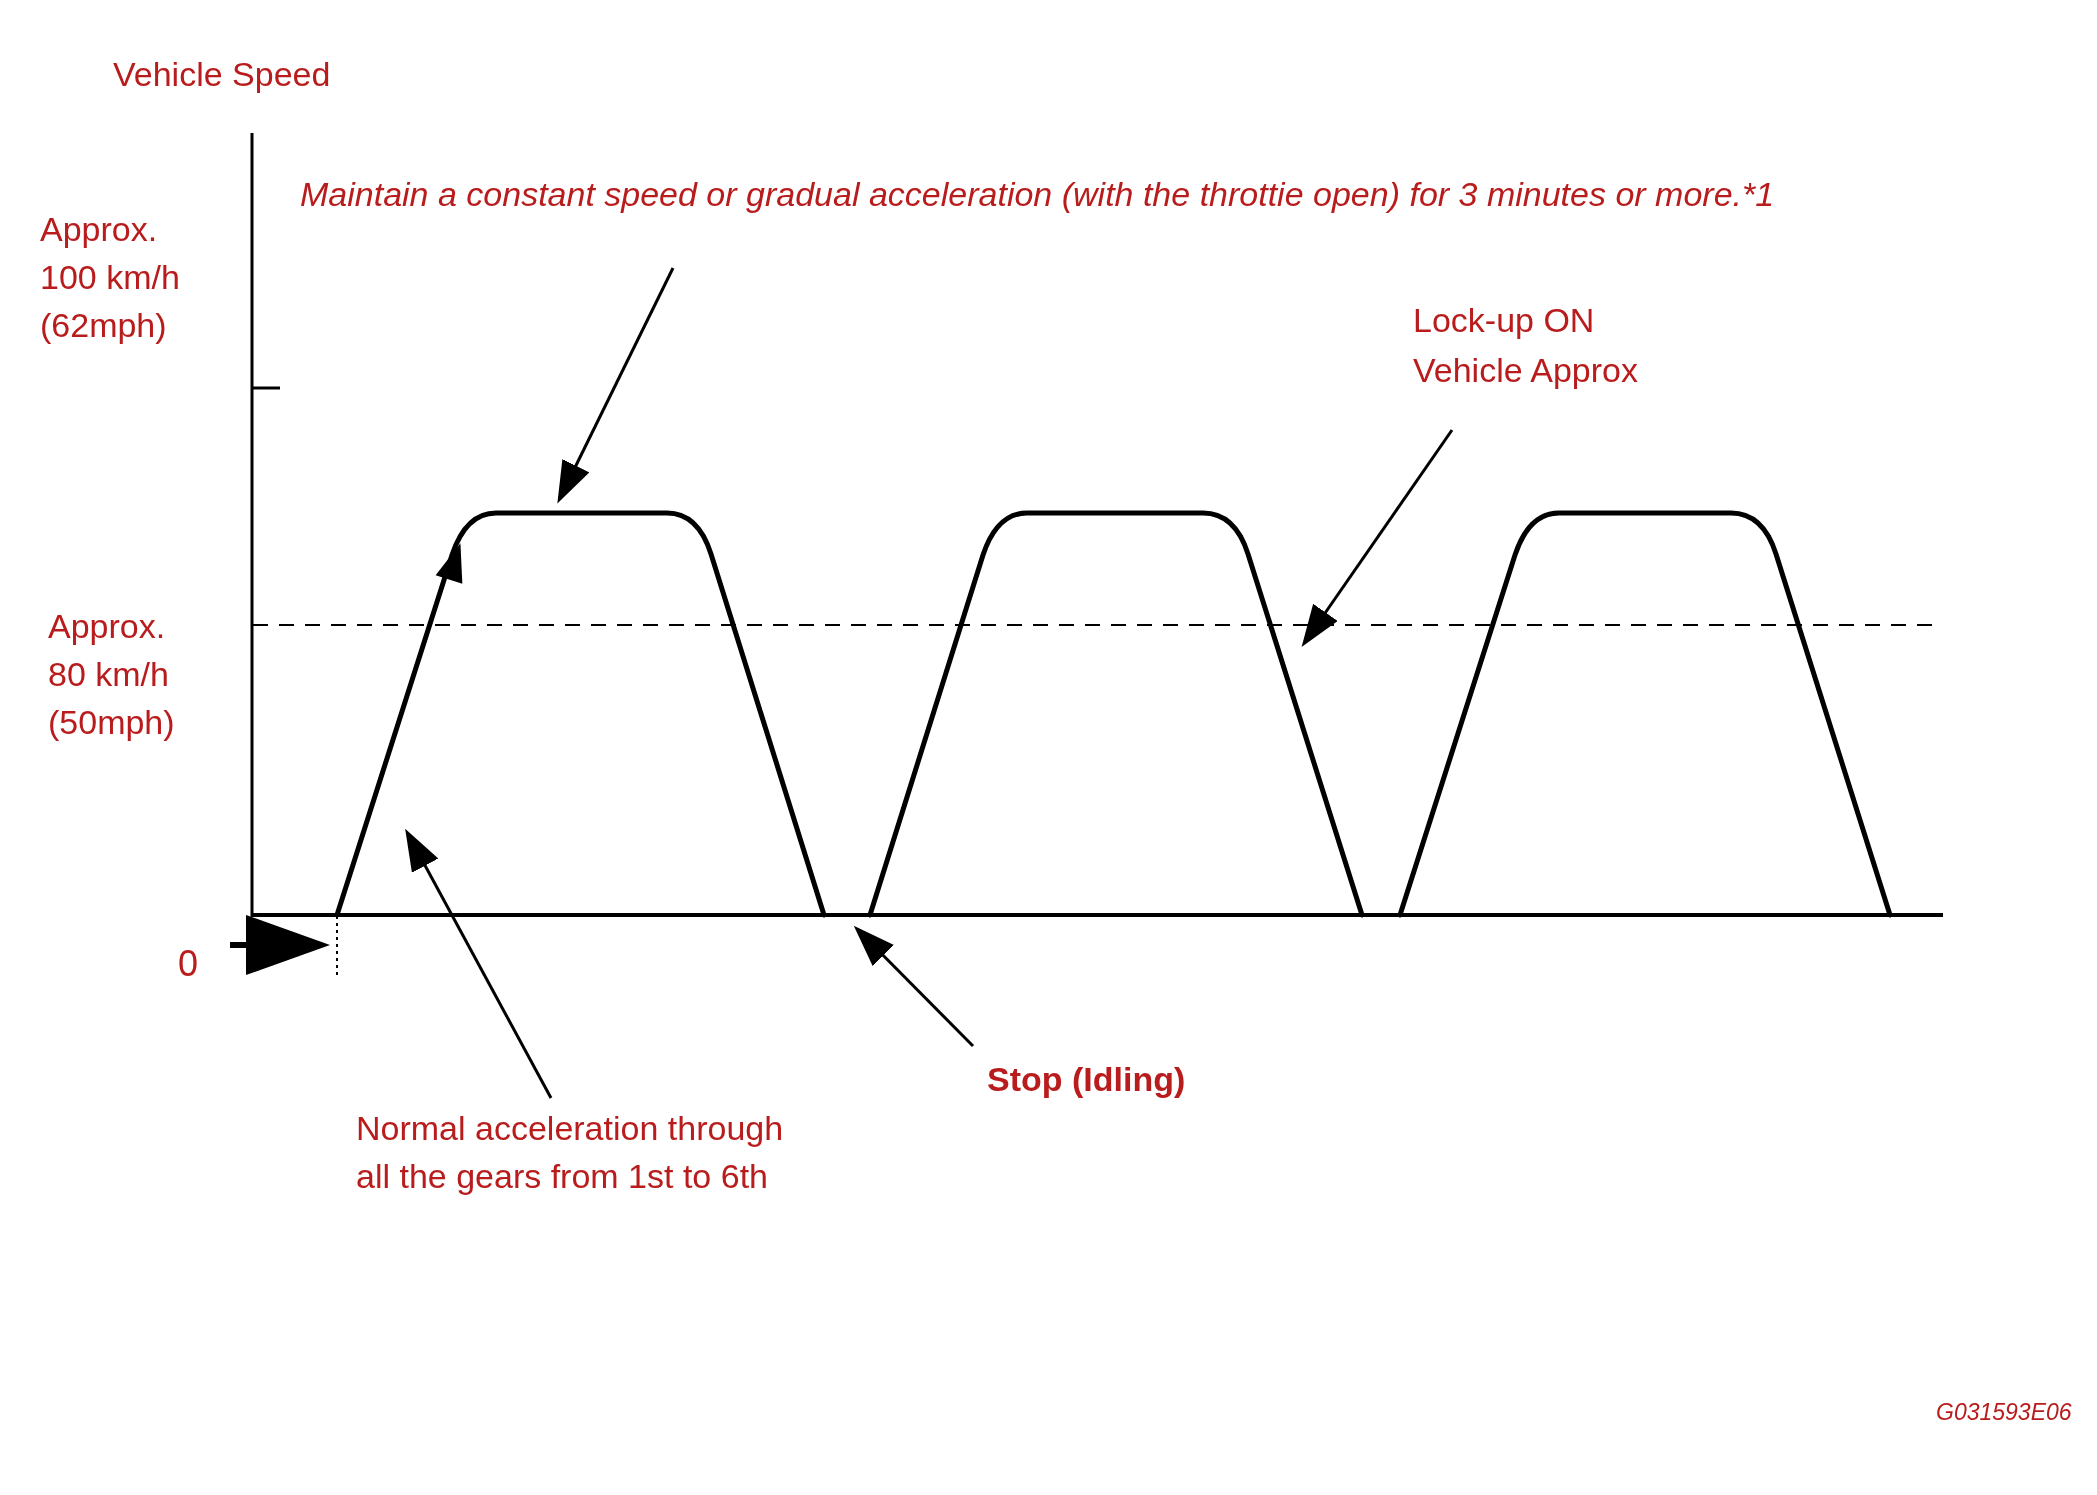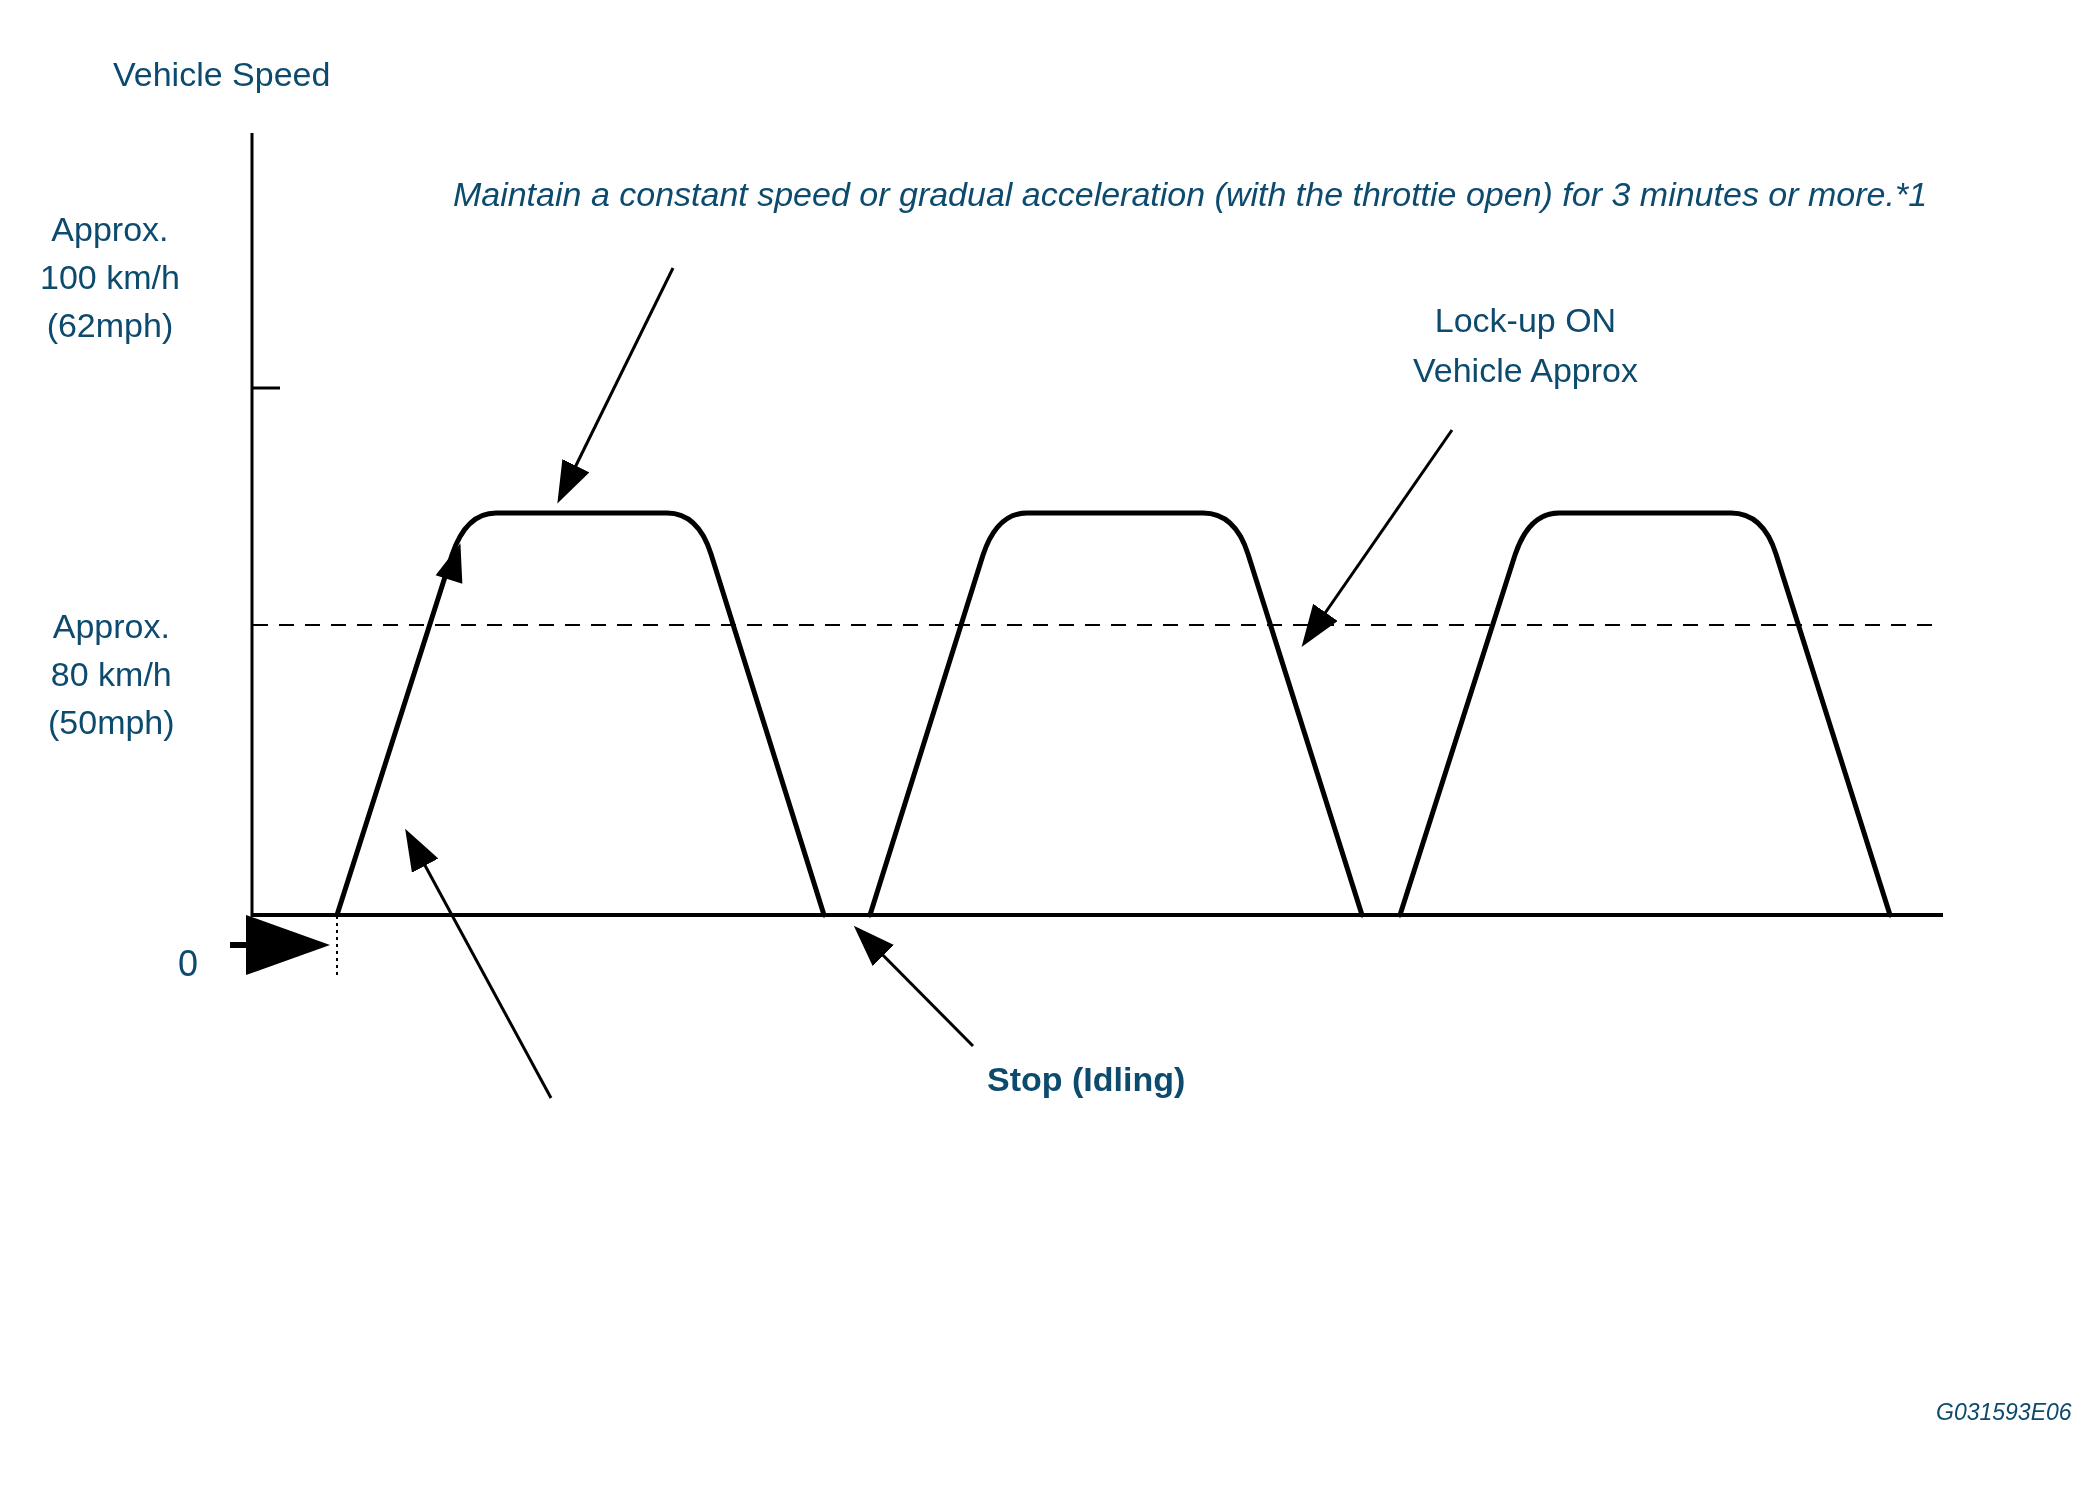--- a/index.html
+++ b/index.html
@@ -11,22 +11,21 @@
     position: relative;
     overflow: hidden;
   }
   .stage { position: absolute; inset: 0; width: 2097px; height: 1495px; }
   svg.diagram { position: absolute; left: 0; top: 0; }
   .label {
     position: absolute;
     white-space: pre-line;
     font-size: 34px;
     line-height: 48px;
-    color: #0c4a6e;
-    text-align: center;
+    color: #b91c1c;
   }
   .label.small { font-size: 23px; line-height: 28px; }
   .label.origin { font-size: 36px; }
 </style>
 </head>
 <body>
 
 <div class="stage">
 
   <svg class="diagram" width="2097" height="1495" viewBox="0 0 2097 1495">
@@ -70,20 +69,22 @@
 100 km/h
 (62mph)</div>
 
   <div class="label" style="left:48px; top:602px;">Approx.
 80 km/h
 (50mph)</div>
 
   <div class="label origin" style="left:178px; top:940px;">0</div>
 
 
+  <div class="label" style="left:356px; top:1104px;">Normal acceleration through
+all the gears from 1st to 6th</div>
 
   <div class="label" style="left:987px; top:1055px;font-weight:bold;">Stop (Idling)</div>
 
   <div class="label" style="left:1413px; top:295px; line-height:50px;">Lock-up ON
 Vehicle Approx</div>
 
   <div class="label small" style="left:1936px; top:1398px;font-style:italic;">G031593E06</div>
 
 </div>
 

